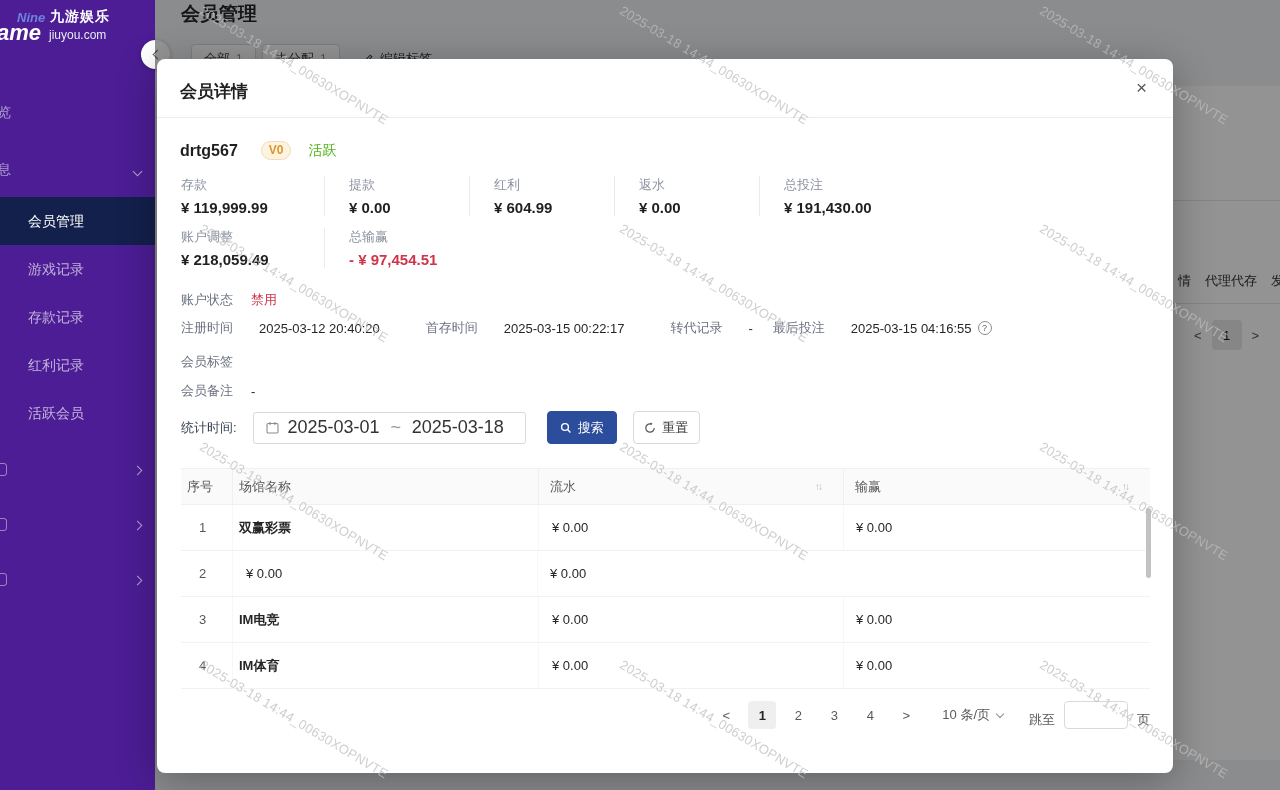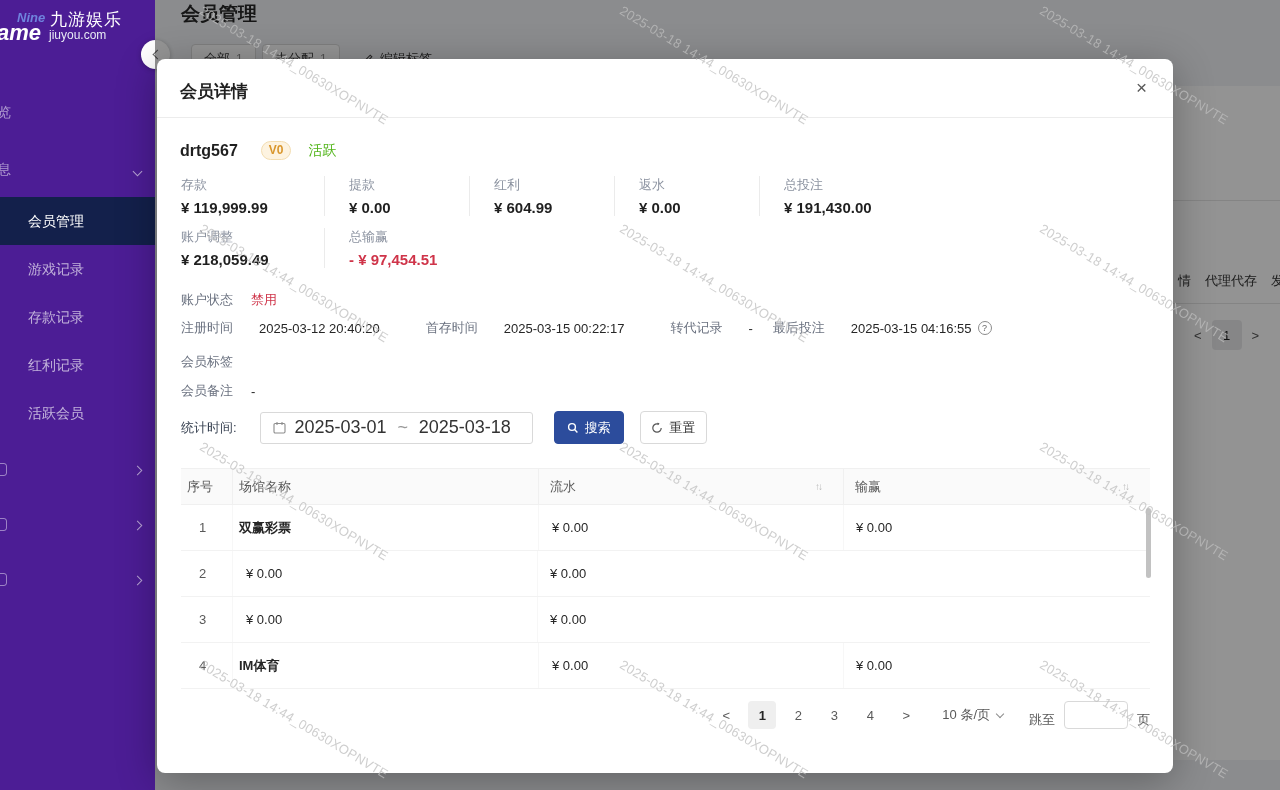--- a/index.html
+++ b/index.html
@@ -18,21 +18,21 @@
   .bg-line { position:absolute; left:1173px; right:0; height:1px; background:#e4e4e4; }
   .bg-links { position:absolute; left:1178px; top:272px; display:flex; gap:14px; font-size:13px; color:#333; white-space:nowrap; }
   .bg-pg { position:absolute; left:1194px; top:320px; display:flex; align-items:center; gap:10px; font-size:13px; color:#555; }
   .bg-pg .pgbox { width:30px; height:30px; background:#e7e7e9; border-radius:4px; display:flex; align-items:center; justify-content:center; color:#222; }
 
   
   .sidebar { position:absolute; left:0; top:0; bottom:0; width:155px; background:#4c1d95; z-index:2; color:#fff; }
   .logo { position:relative; height:62px; }
   .logo .nine { position:absolute; left:17px; top:10px; font-size:13px; font-weight:700; font-style:italic; color:#6f83dd; }
   .logo .ame  { position:absolute; left:-3px; top:20px; font-size:22px; font-weight:700; font-style:italic; color:#fff; }
-  .logo .cn   { position:absolute; left:50px; top:8px; font-size:17px; font-weight:400; color:#fff; letter-spacing:1px; }
+  .logo .cn   { position:absolute; left:50px; top:8px; font-size:14px; font-weight:700; color:#fff; letter-spacing:1px; }
   .logo .dom  { position:absolute; left:49px; top:28px; font-size:12px; color:#e8eaf5; }
   .side-peek { position:absolute; left:-3px; font-size:14px; color:rgba(255,255,255,.55); }
   .chev { display:inline-block; width:7px; height:7px; border-right:1.5px solid rgba(255,255,255,.6); border-bottom:1.5px solid rgba(255,255,255,.6); }
   .chev.down { transform:rotate(45deg); }
   .chev.right { transform:rotate(-45deg); }
   .chev.left { transform:rotate(135deg); border-color:#666; }
   .peek-chev { position:absolute; right:14px; top:168px; }
   .side-menu { position:absolute; left:0; right:0; top:197px; }
   .side-item { height:48px; line-height:48px; padding-left:28px; font-size:14px; color:rgba(255,255,255,.65); cursor:pointer; }
   .side-item.active { background:#13204b; color:#fff; }
@@ -73,21 +73,21 @@
   #info-row { top:260px; }
   .info-grp { display:flex; align-items:center; }
   .info-grp .lb { color:#6b7280; margin-right:8px; }
   .info-grp .vl { color:#262626; }
   .qicon { display:inline-flex; width:14px; height:14px; margin-left:6px; border:1px solid #8c8c8c; border-radius:50%;
            align-items:center; justify-content:center; font-size:9px; color:#666; }
   #tags-row { top:294px; } #remark-row { top:323px; }
 
   
   .filter { position:absolute; left:24px; top:352px; display:flex; align-items:center; }
-  .filter .flb { font-size:13px; color:#374151; margin-right:23px; }
+  .filter .flb { font-size:13px; color:#374151; margin-right:16px; }
   .picker { width:273px; height:32px; border:1px solid #d9d9d9; border-radius:3px; display:flex; align-items:center;
             padding:0 12px; font-size:18px; color:#333; background:#fff; }
   .picker .dt { flex:1; text-align:center; }
   .picker .sep { color:#999; padding:0 2px; }
   .btn { height:33px; border-radius:4px; display:flex; align-items:center; justify-content:center; gap:6px; font-size:13px; cursor:pointer; }
   .btn.primary { width:70px; margin-left:21px; background:#2c4c9c; color:#fff; border:1px solid #2c4c9c; }
   .btn.plain { width:67px; margin-left:16px; background:#fff; color:#333; border:1px solid #d9d9d9; }
 
   
   .tbl { position:absolute; left:24px; top:409px; width:969px; font-size:13px; }
@@ -331,20 +331,21 @@
             <div class="tc flow" style="width: 305px; padding-left: 13px;">¥ 0.00</div>
             <div class="tc win" style="width: 306px; padding-left: 12px;">¥ 0.00</div>
           </div>
           <div class="tbl-row">
             <div class="tc idx" style="width: 52px; padding-left: 18px;">2</div>
             <div class="tc flow" style="width: 305px; padding-left: 13px;">¥ 0.00</div>
             <div class="tc win" style="width: 306px; padding-left: 12px;">¥ 0.00</div>
           </div>
           <div class="tbl-row">
             <div class="tc idx" style="width: 52px; padding-left: 18px;">3</div>
+            <div class="tc venue" style="width: 306px; padding-left: 6px;">IM电竞</div>
             <div class="tc flow" style="width: 305px; padding-left: 13px;">¥ 0.00</div>
             <div class="tc win" style="width: 306px; padding-left: 12px;">¥ 0.00</div>
           </div>
           <div class="tbl-row">
             <div class="tc idx" style="width: 52px; padding-left: 18px;">4</div>
             <div class="tc venue" style="width: 306px; padding-left: 6px;">IM体育</div>
             <div class="tc flow" style="width: 305px; padding-left: 13px;">¥ 0.00</div>
             <div class="tc win" style="width: 306px; padding-left: 12px;">¥ 0.00</div>
           </div>
         </div>

